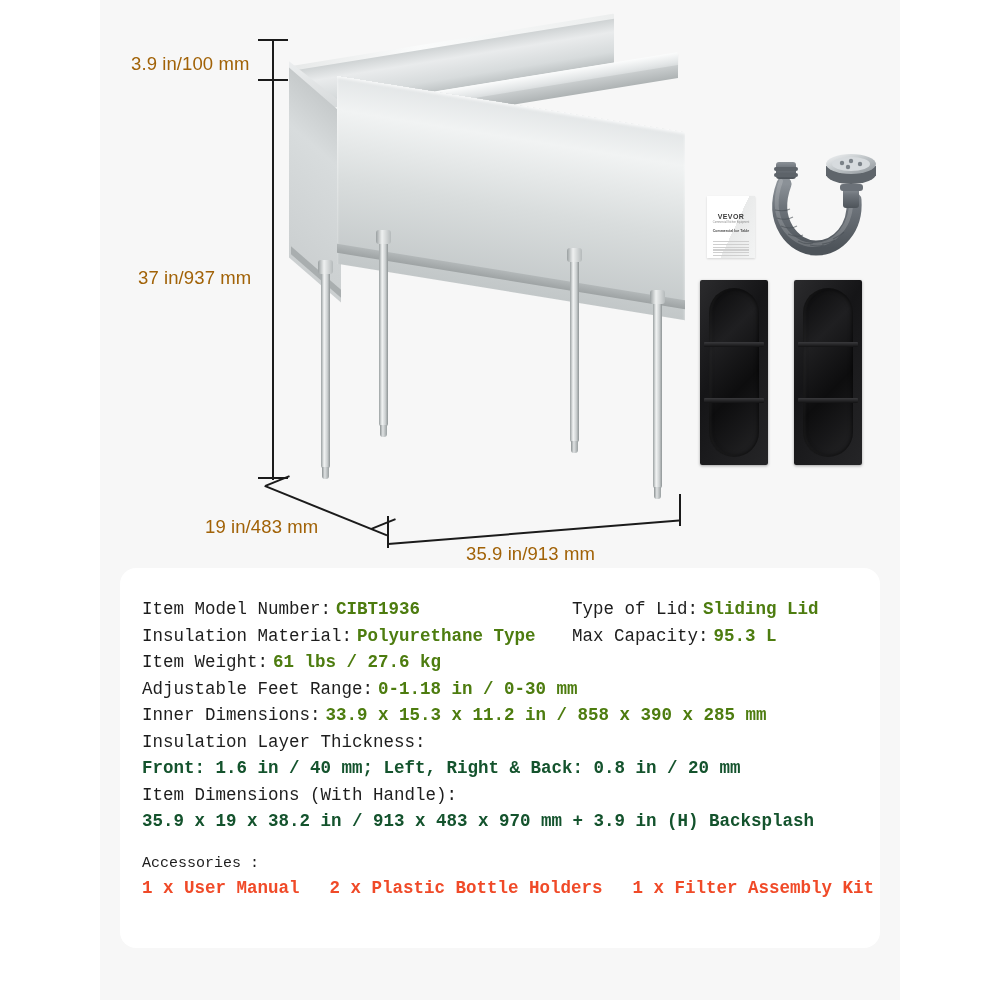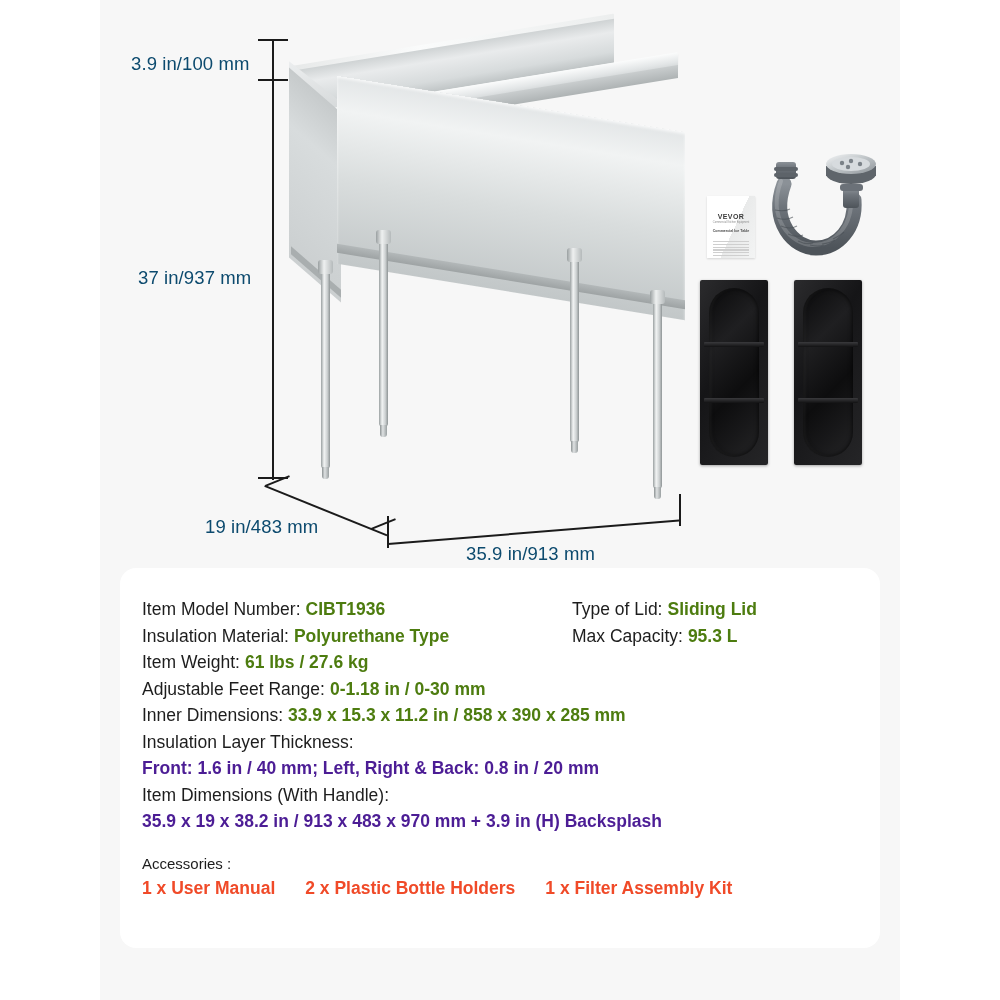--- a/index.html
+++ b/index.html
@@ -110,21 +110,21 @@
   .leg-fr { left: 378px; top: 272px; height: 198px; }
   .leg-bl { left: 104px; top: 212px; height: 196px; }
   .leg-br { left: 295px; top: 230px; height: 194px; }
 
   
   .dimline { position: absolute; background: #1b1b1b; }
   .vline { width: 1.6px; }
   .tick  { position:absolute; background:#1b1b1b; height: 2px; }
   .dim-label {
     position: absolute;
-    color: #0c4a6e;
+    color: #a16207;
     font-size: 18.5px;
     letter-spacing: .1px;
     white-space: nowrap;
   }
   .diag {
     position: absolute;
     height: 1.6px;
     background: #1b1b1b;
     transform-origin: 0 0;
   }
@@ -182,32 +182,32 @@
   .holder-2 { left: 94px; }
 
   
   .spec-card {
     position: absolute;
     left: 120px; top: 568px;
     width: 760px; height: 380px;
     background: #ffffff;
     border-radius: 16px;
   }
-  .spec-inner { padding: 28px 0 0 22px; }
+  .spec-inner { padding: 28px 0 0 22px; font-family: Liberation Mono, monospace; }
 
   .spec-row {
     display: flex;
     align-items: baseline;
     font-size: 17.5px;
     line-height: 26.5px;
     color: #1d1d1d;
   }
   .lbl { color: #1d1d1d; white-space: nowrap; }
   .val { color: #4d7c0f; font-weight: bold; white-space: nowrap; margin-left: 5px; }
-  .val-own { color: #4c1d95; font-weight: bold; white-space: nowrap; }
+  .val-own { color: #14532d; font-weight: bold; white-space: nowrap; }
 
   .two-col { display: flex; }
   .col-left  { width: 430px; }
   .col-right { width: 300px; }
 
   .acc-head { margin-top: 20px; font-size: 15px; color: #1d1d1d; }
   .acc-list {
     display: flex; gap: 30px;
     margin-top: 6px;
     font-size: 17.5px; font-weight: bold; color: #F04A28;

